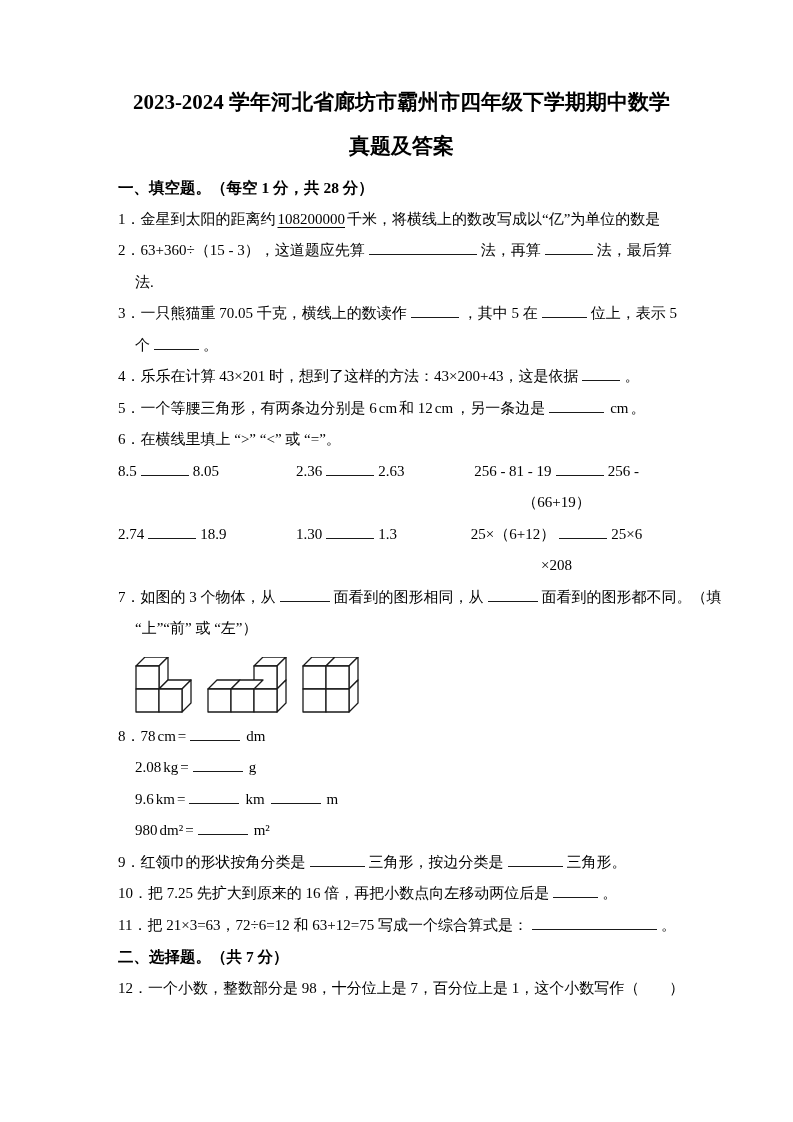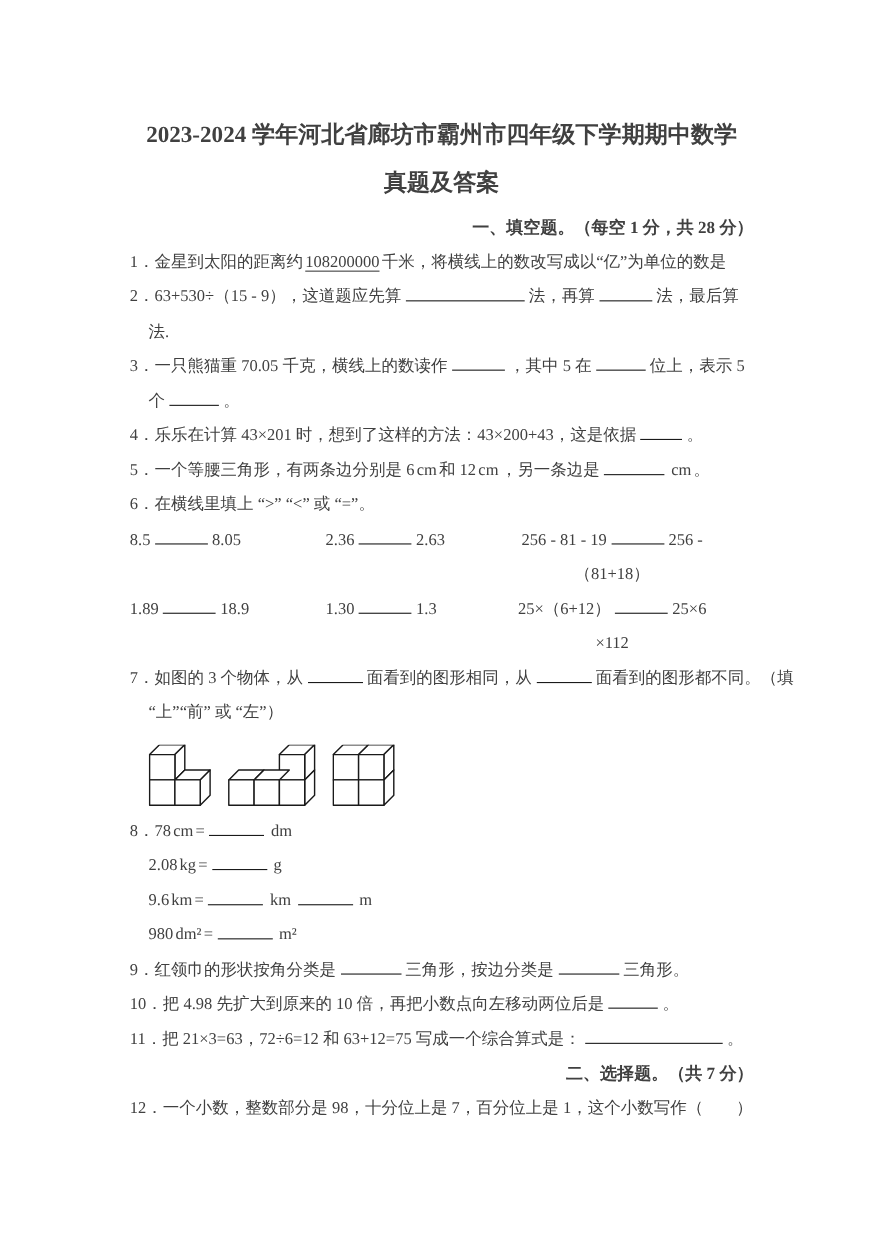--- a/index.html
+++ b/index.html
@@ -1,30 +1,30 @@
 <!DOCTYPE html>
 <html><head>
 <meta charset="utf-8">
 <style>
   html,body{margin:0;padding:0;background:#ffffff;}
   .page{
     position:relative;
     width:793px;height:1122px;
     background:#ffffff;
-    color:#404040;
+    color:#000000;
     font-family:"Liberation Serif","DejaVu Serif",serif;
     font-size:15px;
     box-sizing:border-box;
-    padding:100px 108px 0 118px;
+    padding:80px 108px 0 118px;
     overflow:hidden;
   }
   .title{margin:0 0 4px 0;font-size:21px;font-weight:bold;text-align:center;line-height:44px;}
   .title .tline{display:block;}
   .line{line-height:31.5px;white-space:nowrap;}
-  .heading{font-weight:bold;font-size:15.5px;text-align:right;}
+  .heading{font-weight:bold;font-size:15.5px;}
   .cont{padding-left:17px;}
   .blank{
     display:inline-block;
     border-bottom:1px solid #1a1a1a;
     height:15px;
     margin:0 4px;
     vertical-align:baseline;
   }
   .b38{width:38px}.b45{width:45px}.b48{width:48px}.b50{width:50px}
   .b55{width:55px}.b108{width:108px}.b125{width:125px}
@@ -49,21 +49,21 @@
     <span class="tline">真题及答案</span>
   </h1>
 
   <div class="line heading">一、填空题。（每空 1 分，共 28 分）</div>
 
   <div class="line">
     <span>1．金星到太阳的距离约</span><span class="ul">108200000</span><span>千米，将横线上的数改写成以“亿”为单位的数是</span>
   </div>
 
   <div class="line">
-    <span>2．63+530÷（15 - 9），这道题应先算</span><span class="blank b108"></span><span>法，再算</span><span class="blank b48"></span><span>法，最后算</span>
+    <span>2．63+360÷（15 - 3），这道题应先算</span><span class="blank b108"></span><span>法，再算</span><span class="blank b48"></span><span>法，最后算</span>
   </div>
   <div class="line cont">
     <span>法.</span>
   </div>
 
   <div class="line">
     <span>3．一只熊猫重 70.05 千克，横线上的数读作</span><span class="blank b48"></span><span>，其中 5 在</span><span class="blank b45"></span><span>位上，表示 5</span>
   </div>
   <div class="line cont">
     <span>个</span><span class="blank b45"></span><span>。</span>
@@ -81,34 +81,34 @@
 
   <div class="q6row">
     <div class="c1 line">
       <span>8.5</span><span class="blank b48"></span><span>8.05</span>
     </div>
     <div class="c2 line">
       <span>2.36</span><span class="blank b48"></span><span>2.63</span>
     </div>
     <div class="c3">
       <div class="line"><span>256 - 81 - 19</span><span class="blank b48"></span><span>256 -</span></div>
-      <div class="line"><span>（81+18）</span></div>
+      <div class="line"><span>（66+19）</span></div>
     </div>
   </div>
 
   <div class="q6row">
     <div class="c1 line">
-      <span>1.89</span><span class="blank b48"></span><span>18.9</span>
+      <span>2.74</span><span class="blank b48"></span><span>18.9</span>
     </div>
     <div class="c2 line">
       <span>1.30</span><span class="blank b48"></span><span>1.3</span>
     </div>
     <div class="c3">
       <div class="line"><span>25×（6+12）</span><span class="blank b48"></span><span>25×6</span></div>
-      <div class="line"><span>×112</span></div>
+      <div class="line"><span>×208</span></div>
     </div>
   </div>
 
   <div class="line">
     <span>7．如图的 3 个物体，从</span><span class="blank b50"></span><span>面看到的图形相同，从</span><span class="blank b50"></span><span>面看到的图形都不同。（填</span>
   </div>
   <div class="line cont">“上”“前” 或 “左”）</div>
 
   <div class="figures">
 
@@ -163,21 +163,21 @@
   </div>
   <div class="line cont">
     <span>980</span><span class="it">dm²</span><span>=</span><span class="blank b50"></span><span class="it">m²</span>
   </div>
 
   <div class="line">
     <span>9．红领巾的形状按角分类是</span><span class="blank b55"></span><span>三角形，按边分类是</span><span class="blank b55"></span><span>三角形。</span>
   </div>
 
   <div class="line">
-    <span>10．把 4.98 先扩大到原来的 10 倍，再把小数点向左移动两位后是</span><span class="blank b45"></span><span>。</span>
+    <span>10．把 7.25 先扩大到原来的 16 倍，再把小数点向左移动两位后是</span><span class="blank b45"></span><span>。</span>
   </div>
 
   <div class="line">
     <span>11．把 21×3=63，72÷6=12 和 63+12=75 写成一个综合算式是：</span><span class="blank b125"></span><span>。</span>
   </div>
 
   <div class="line heading">二、选择题。（共 7 分）</div>
 
   <div class="line">12．一个小数，整数部分是 98，十分位上是 7，百分位上是 1，这个小数写作（　　）</div>
 

